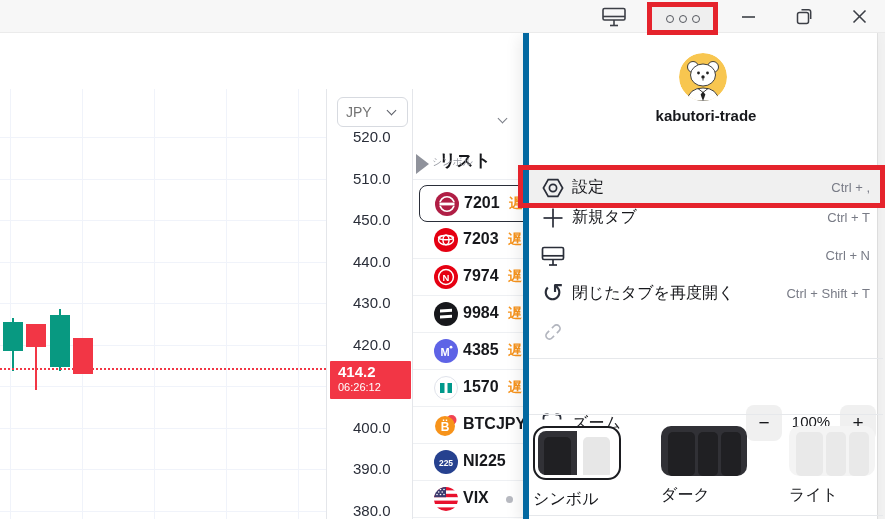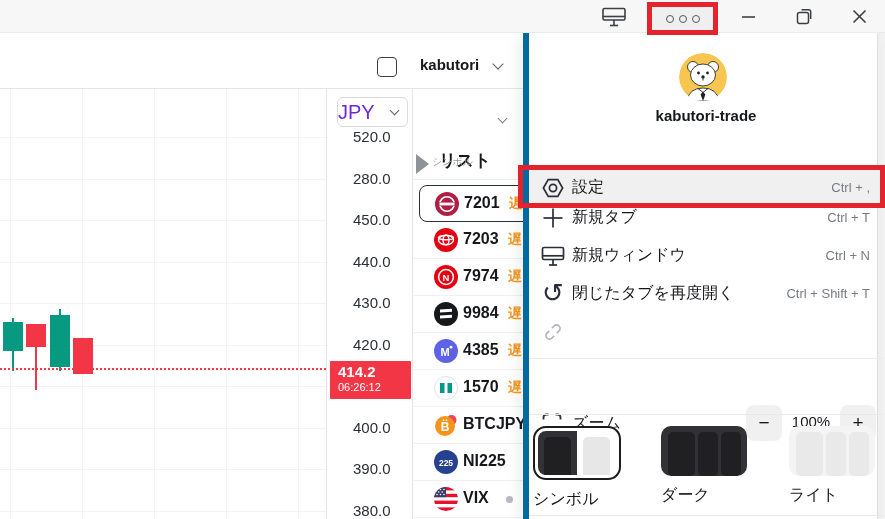--- a/index.html
+++ b/index.html
@@ -39,21 +39,21 @@
   .candle-body { position:absolute; width:20px; }
   #last-price-line { position:absolute; left:0; width:330px; border-top:2px dotted #f23645; }
 
   
   #axis { position:absolute; left:326px; top:89px; width:86px; height:430px; background:#fff;
     border-left:1px solid #e4e6ea; z-index:1; overflow:hidden; }
   .tick-label { position:absolute; left:26px; height:18px; font-size:15px; color:#2a2e39; }
   #currency-btn { position:absolute; left:10px; top:8px; width:71px; height:30px;
     border:1px solid #d7dae0; border-radius:6px; background:#fff; display:flex;
     align-items:center; cursor:pointer; }
-  #currency-btn .lbl { font-size:20px; color:#6d28d9; margin-left:0; }
+  #currency-btn .lbl { font-size:14px; color:#737373; margin-left:8px; }
   #currency-btn .chev { margin-left:16px; border-color:#5a5d66; width:7px; height:7px; margin-top:-3px; }
   #price-tag { position:absolute; left:3px; top:272px; width:81px; height:38px;
     background:#f23645; color:#fff; padding:2px 0 0 8px; border-radius:1px; }
   #price-tag .p { font-size:15px; font-weight:700; line-height:17px; }
   #price-tag .t { font-size:11px; line-height:15px; }
 
   
   #watchlist { position:absolute; left:412px; top:89px; width:473px; height:430px;
     background:#fff; border-left:1px solid #e4e6ea; z-index:2; overflow:hidden; }
   #wl-title { position:absolute; left:26px; top:17px; font-size:17px; font-weight:700; color:#17181c; cursor:pointer;margin-top:43px; }
@@ -153,25 +153,20 @@
         </svg>
     </div>
   </div>
 
   <div id="more-redbox">
     <span class="ooo-dot"></span>
     <span class="ooo-dot"></span>
     <span class="ooo-dot"></span>
   </div>
 
-  <div id="tabrow">
-    <div id="tab-checkbox"></div>
-    <div id="tab-account">kabutori</div>
-    <span id="tab-chev" class="chev"></span>
-  </div>
 
   <div id="plot">
       <div class="gridline-h" style="top: 48px;"></div>
       <div class="gridline-h" style="top: 89.5px;"></div>
       <div class="gridline-h" style="top: 131px;"></div>
       <div class="gridline-h" style="top: 172.5px;"></div>
       <div class="gridline-h" style="top: 214px;"></div>
       <div class="gridline-h" style="top: 255.5px;"></div>
       <div class="gridline-h" style="top: 297px;"></div>
       <div class="gridline-h" style="top: 338.5px;"></div>
@@ -196,21 +191,21 @@
   <div id="axis">
     <div id="currency-btn">
       <span class="lbl">JPY</span>
       <span class="chev"></span>
     </div>
     <div id="price-tag" style="top: 271.57px;">
       <div class="p">414.2</div>
       <div class="t">06:26:12</div>
     </div>
   <div class="tick-label" style="top: 39px;">520.0</div>
-      <div class="tick-label" style="top: 80.5px;">280.0</div>
+      <div class="tick-label" style="top: 80.5px;">510.0</div>
       <div class="tick-label" style="top: 122px;">450.0</div>
       <div class="tick-label" style="top: 163.5px;">440.0</div>
       <div class="tick-label" style="top: 205px;">430.0</div>
       <div class="tick-label" style="top: 246.5px;">420.0</div>
       <div class="tick-label" style="top: 329.5px;">400.0</div>
       <div class="tick-label" style="top: 371px;">390.0</div>
       <div class="tick-label" style="top: 412.5px;">380.0</div>
     </div>
 
   <div id="watchlist">
@@ -377,21 +372,20 @@
     </div>
     <div class="menu-row" style="top:203px">
       <span class="mi-icon">
         <svg width="26" height="26" viewBox="0 0 26 26" fill="none" stroke="currentColor" stroke-width="1.7">
           <rect x="2.5" y="4.5" width="21" height="12" rx="1.5"></rect>
           <line x1="2.5" y1="12.8" x2="23.5" y2="12.8"></line>
           <line x1="13" y1="16.5" x2="13" y2="22"></line>
           <line x1="9" y1="22" x2="17" y2="22"></line>
         </svg>
       </span>
-      <span class="mi-label">新規ウィンドウ</span>
       <span class="mi-short">Ctrl + N</span>
     </div>
     <div class="menu-row" style="top:241px">
       <span class="mi-icon" style="font-size:26px;line-height:24px;text-align:center;">↺</span>
       <span class="mi-label">閉じたタブを再度開く</span>
       <span class="mi-short">Ctrl + Shift + T</span>
     </div>
     <div class="menu-row disabled" style="top:279px">
       <span class="mi-icon">
         <svg width="26" height="26" viewBox="0 0 26 26" fill="none" stroke="currentColor" stroke-width="1.7">

